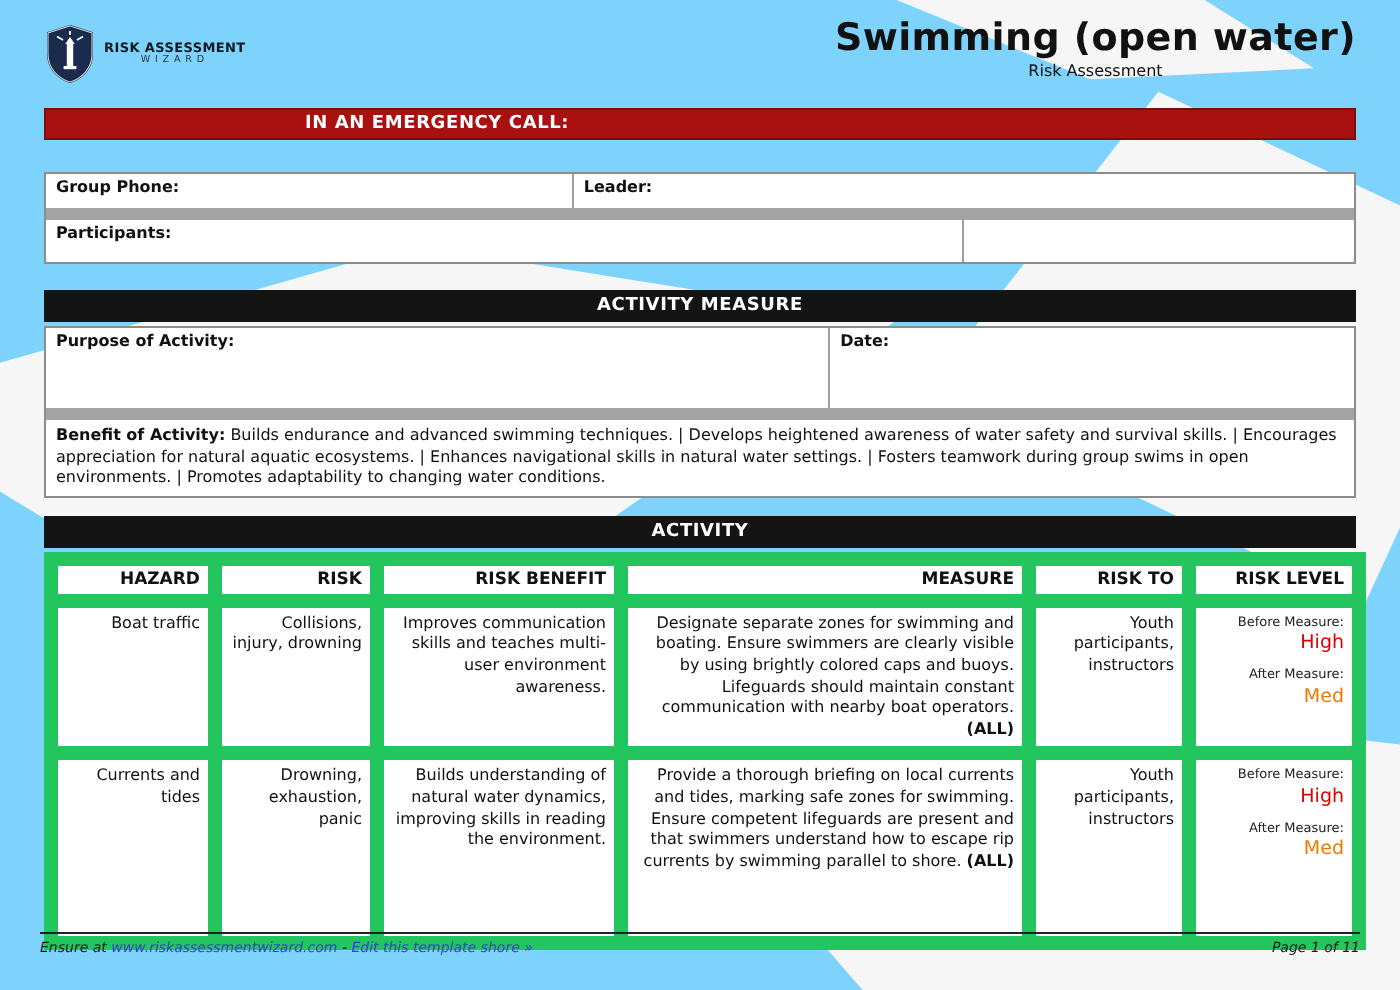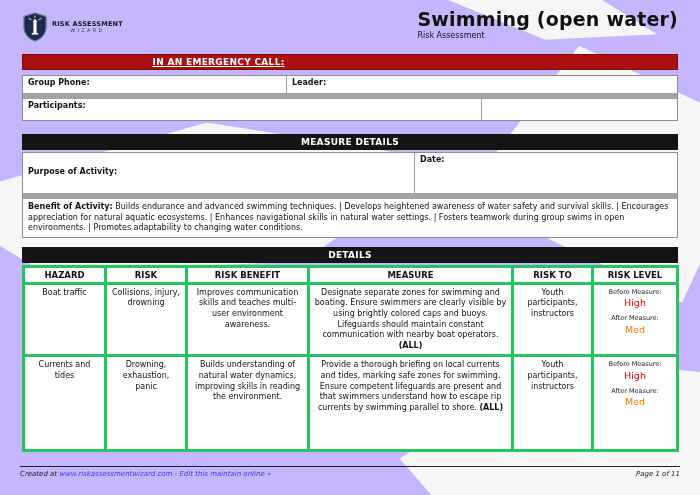--- a/index.html
+++ b/index.html
@@ -13,21 +13,21 @@
   html,body{background:#ffffff;}
   body{
     font-family:"DejaVu Sans","Liberation Sans",sans-serif;
     color:#111;
     width:700px;height:495px;
     position:relative;
     overflow:hidden;
   }
   .page{
     position:relative;width:700px;height:495px;
-    background:#c4b5fd;
+    background:#7dd3fc;
     outline:1px solid #e4e4e4;
     overflow:hidden;
   }
   
   .wm{position:absolute;background:#f6f6f6;z-index:0;}
   .wm1{left:-70px;top:125px;width:520px;height:150px;transform:rotate(-7deg);
        clip-path:polygon(0 30%,55% 0,100% 45%,70% 100%,20% 85%);}
   .wm2{right:-50px;top:55px;width:280px;height:230px;transform:rotate(12deg);
        clip-path:polygon(30% 0,100% 20%,85% 100%,0 75%);}
   .wm3{right:-60px;bottom:-40px;width:360px;height:180px;transform:rotate(-10deg);
@@ -40,71 +40,70 @@
   
   header{
     display:flex;justify-content:space-between;align-items:flex-start;
     margin:10px 22px 0 22px;height:40px;
   }
   .logo{display:flex;align-items:center;gap:4px;margin-top:2px;}
   .logo svg{display:block;}
   .logo-text{line-height:1.1;}
   .logo-line1{font-size:6.5px;font-weight:bold;letter-spacing:.2px;color:#101820;}
   .logo-line2{font-size:4.8px;letter-spacing:2.4px;color:#2a3442;text-align:center;}
-  .title-block{text-align:left;}
+  .title-block{text-align:center;}
   .title-block h1{font-size:19px;font-weight:bold;letter-spacing:.2px;line-height:1.05;}
   .subtitle{font-size:8px;margin-top:1px;}
 
   
   section{margin:0 22px;}
   .sec-group{margin-top:4px;}
   .sec-activity{margin-top:13px;}
   .sec-hazards{margin-top:9px;}
   .bar{
     width:100%;text-align:center;color:#fff;font-weight:bold;
     font-size:9px;letter-spacing:.3px;
   }
   .bar.black{
     background:var(--color-bar-black);
     height:16px;line-height:16px;margin-bottom:2px;
   }
   .bar.red{
     background:var(--color-bar-red);
     border:1px solid #7a0d0b;
-    height:16px;line-height:14px;margin-bottom:5px;
+    height:16px;line-height:14px;margin-bottom:16px;
     display:flex;
-    text-decoration:underline;
   }
   .bar.red .emergency-cell{width:59.8%;text-align:center;}
 
   .formtable{border:1px solid #8c8c8c;background:#fff;}
   .frow{display:flex;border-top:6px solid #a3a3a3;}
   .frow:first-child{border-top:none;}
   .fcell{padding:2px 5px;font-size:8px;font-weight:bold;}
   .fcell + .fcell{border-left:1px solid #9e9e9e;}
   .leader-row{height:17px;}
   .leader-row .c1{width:59.8%;}
   .leader-row .c2{width:40.2%;}
   .participants-row{height:27px;}
   .participants-row .c1{width:70.1%;}
   .participants-row .c2{width:29.9%;}
   .purpose-row{height:40px;}
-  .purpose-row .c1{width:59.8%;margin-top:12px;}
+  .purpose-row .c1{width:59.8%;}
   .purpose-row .c2{width:40.2%;}
   .benefit-row{min-height:41px;}
   .benefit-row .c1{width:100%;font-weight:normal;line-height:1.32;padding:3px 5px;}
   .benefit-row .lbl{font-weight:bold;}
 
   
   table.hazards{
     border-collapse:collapse;width:100%;table-layout:fixed;
     border:1px solid #8c8c8c;background:#fff;
   }
   table.hazards th, table.hazards td{
-    border:3px solid #22c55e;vertical-align:top;text-align:center;
+    border:7px solid #22c55e;vertical-align:top;text-align:right;
   }
   table.hazards th{
     font-size:8.5px;font-weight:bold;padding:2px 4px;height:13px;
   }
   table.hazards td{
     font-size:8px;line-height:1.33;padding:3px 4px;
   }
   tr.hrow1{height:69px;margin-left:18px;}
   tr.hrow2{height:95px;}
   .measure-suffix{font-weight:bold;}
@@ -173,41 +172,41 @@
         <div class="frow participants-row">
           <div class="fcell c1">
             <span>Participants:</span>
           </div>
           <div class="fcell c2"></div>
         </div>
       </div>
     </section>
 
     <section class="sec-activity">
-      <div class="bar black">MEASURE DETAILS</div>
+      <div class="bar black">ACTIVITY MEASURE</div>
       <div class="formtable">
         <div class="frow purpose-row">
           <div class="fcell c1">
             <span>Purpose of Activity:</span>
           </div>
           <div class="fcell c2">
             <span>Date:</span>
           </div>
         </div>
         <div class="frow benefit-row">
           <div class="fcell c1">
             <span class="lbl">Benefit of Activity:</span>
             <span>Builds endurance and advanced swimming techniques. | Develops heightened awareness of water safety and survival skills. | Encourages appreciation for natural aquatic ecosystems. | Enhances navigational skills in natural water settings. | Fosters teamwork during group swims in open environments. | Promotes adaptability to changing water conditions.</span>
           </div>
         </div>
       </div>
     </section>
 
     <section class="sec-hazards">
-      <div class="bar black">DETAILS</div>
+      <div class="bar black">ACTIVITY</div>
       <table class="hazards">
         <colgroup>
           <col style="width:82px">
             <col style="width:81px">
             <col style="width:122px">
           <col style="width:204px">
             <col style="width:80px">
             <col style="width:85px">
         </colgroup>
         <thead>
@@ -247,17 +246,17 @@
               <div class="lvl-value lvl-med">Med</div>
             </td>
           </tr>
         </tbody>
       </table>
     </section>
   </div>
 
   <footer>
     <span class="left">
-      <span>Created at </span><a>www.riskassessmentwizard.com</a><span> - </span><a>Edit this maintain online »</a>
+      <span>Ensure at </span><a>www.riskassessmentwizard.com</a><span> - </span><a>Edit this template shore »</a>
     </span>
     <span class="right">Page 1 of 11</span>
   </footer>
 </div>
 
 </body></html>

